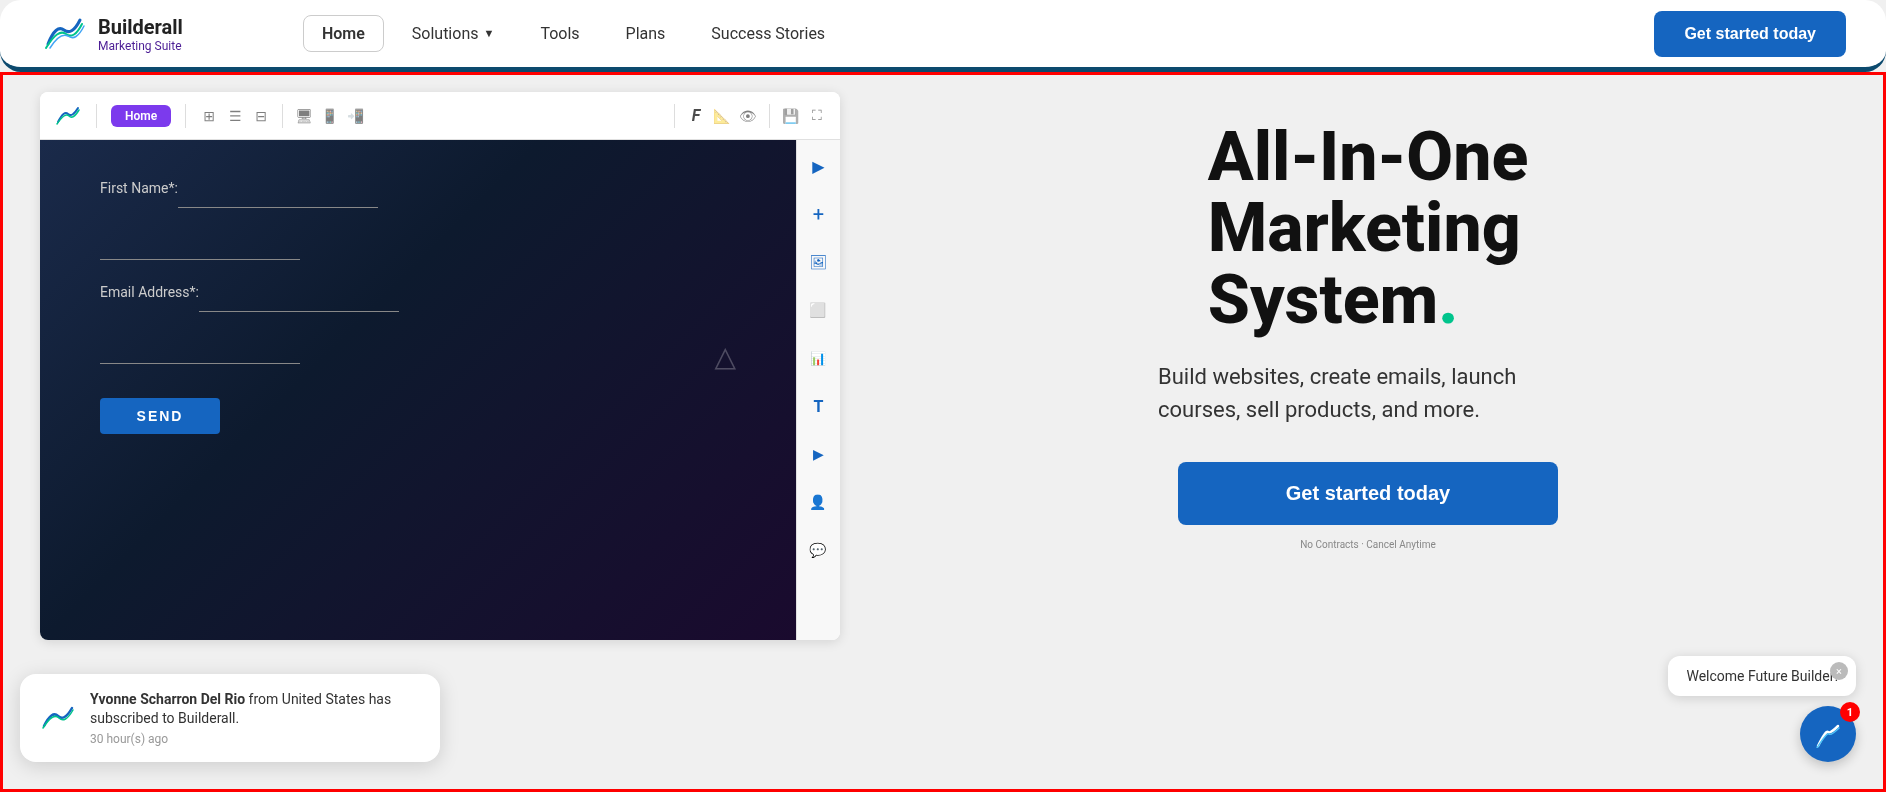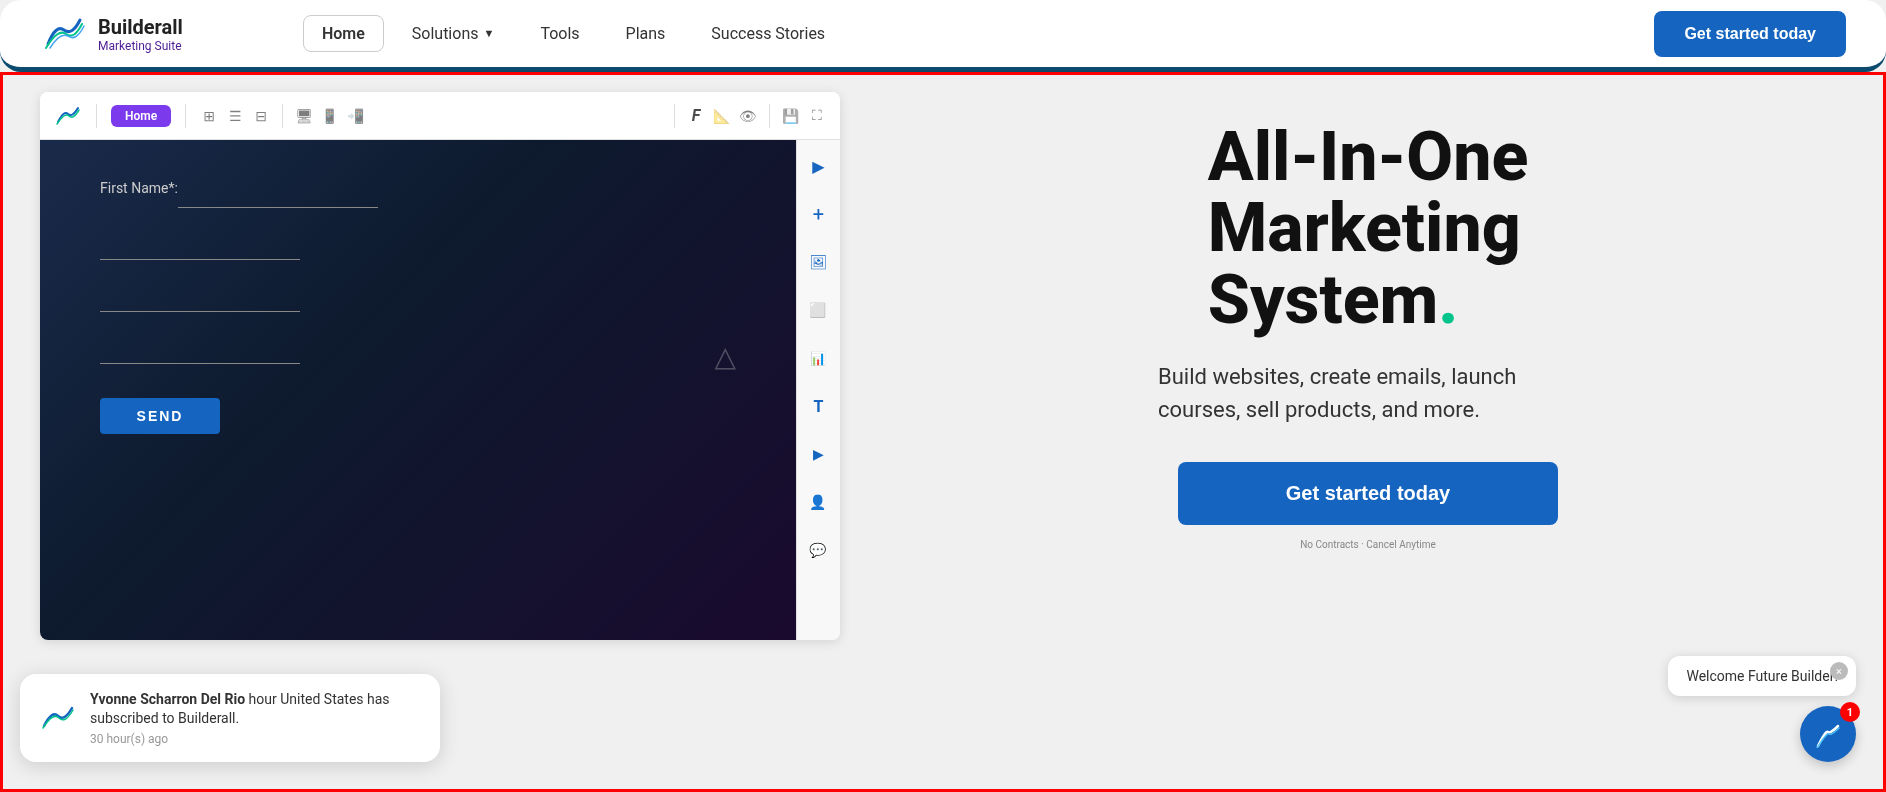--- a/index.html
+++ b/index.html
@@ -442,20 +442,21 @@
         <div class="canvas-inner" style="flex:1; position:relative;">
           <div class="builder-canvas">
             <div class="form-field">
               <div class="form-field-label">First Name*:</div>
               <div class="form-field-input"></div>
             </div>
             <div class="form-field">
               <div class="form-field-input"></div>
             </div>
             <div class="form-field">
+              <div class="form-field-label">Email Address*:</div>
               <div class="form-field-input"></div>
             </div>
             <div class="form-field">
               <div class="form-field-input"></div>
             </div>
             <button class="send-btn">SEND</button>
           </div>
 
           <div style="position:absolute; right:60px; top:200px; color:rgba(255,255,255,0.25); font-size:28px; pointer-events:none;">
             △
@@ -491,21 +492,21 @@
 </div>
 
 <div class="toast">
   <svg class="toast-logo builderall-logo-svg" viewBox="0 0 36 36" fill="none">
     <path d="M4 26 Q12 10 18 16 Q24 22 32 8" stroke="#1565c0" stroke-width="2.5" fill="none" stroke-linecap="round"></path>
     <path d="M3 28 Q13 12 19 18 Q25 24 33 10" stroke="#00c48c" stroke-width="1.5" fill="none" stroke-linecap="round"></path>
   </svg>
   <div>
     <div class="toast-text">
       <strong>Yvonne Scharron Del Rio</strong>
-      <span> hour </span>
+      <span> from </span>
       <span>United States</span>
       <span> </span>
       <span>has subscribed to Builderall.</span>
     </div>
     <div class="toast-time">30 hour(s) ago</div>
   </div>
 </div>
 
 <div class="chat-bubble">
   <div class="chat-popup">

